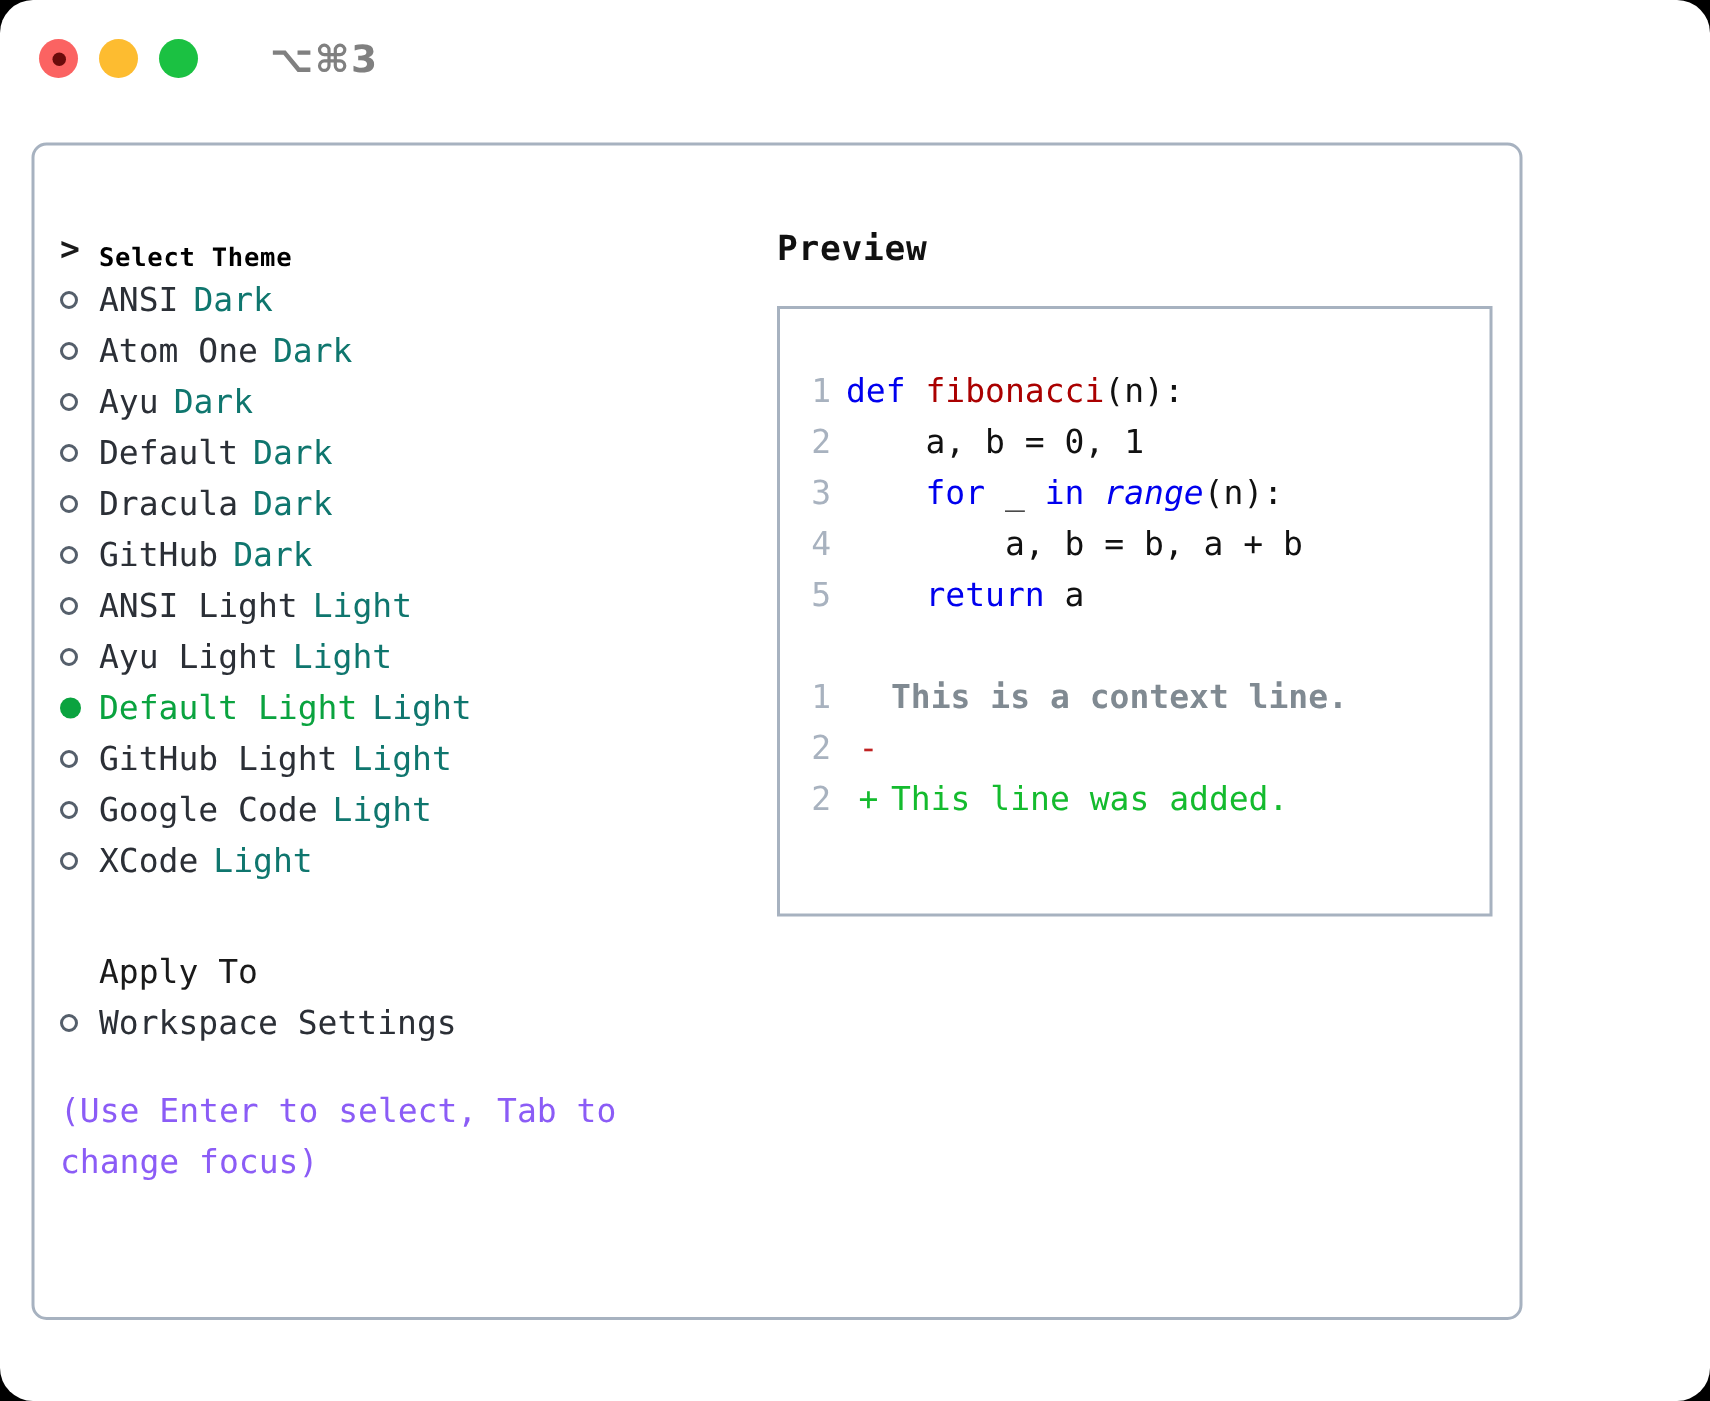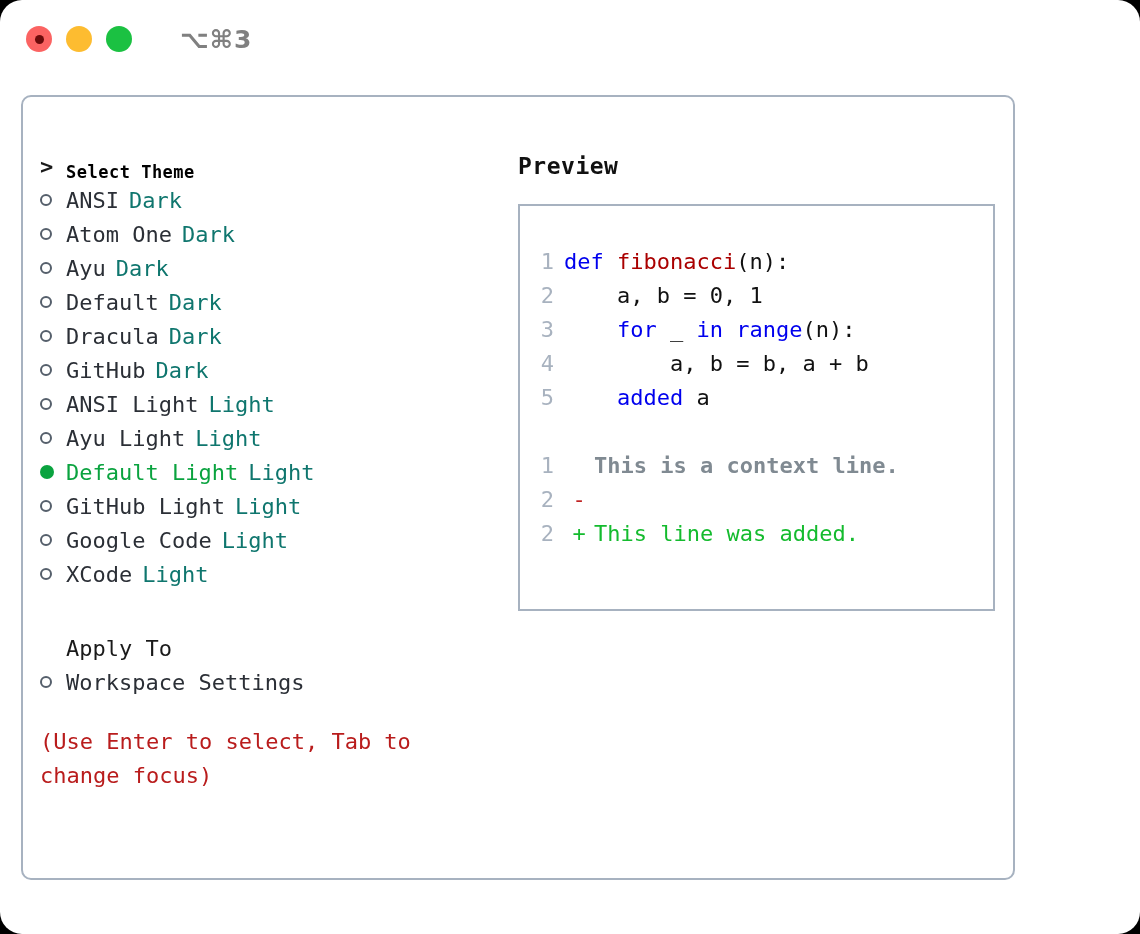--- a/index.html
+++ b/index.html
@@ -137,21 +137,21 @@
   }
   .sub-heading {
     color: #1a1a1a;
     font-size: 22px;
   }
 
   .spacer-lg { height: 40px; }
 
   .hint {
     margin-top: 26px;
-    color: #b91c1c;
+    color: #8b5cf6;
     font-size: 22px;
     line-height: 34px;
     width: 420px;
     font-family: "DejaVu Sans Mono", monospace;
   }
 
   
   .right-col {
     position: absolute;
     left: 495px;
@@ -190,21 +190,21 @@
     width: 44px;
     flex: 0 0 44px;
     text-align: right;
     color: #a8b2bf;
     padding-right: 10px;
     box-sizing: border-box;
   }
   .code-text { color: #111111; }
   .kw  { color: #0000ee; }
   .fn  { color: #aa0000; }
-  .bi  { color: #0000ee; }
+  .bi  { color: #0000ee; font-style: italic; }
 
   .gap-rows { height: 34px; }
 
   .diff-mark {
     width: 30px;
     flex: 0 0 30px;
     text-align: center;
   }
   .ctx { color: #808a92; font-weight: bold; }
   .del { color: #c02222; }
@@ -340,21 +340,21 @@
     </div>
 
     <div class="right-col">
       <div class="preview-title">Preview</div>
       <div class="preview-box">
         <div id="code-block">
             <div class="code-line"><span class="ln">1</span><span class="code-text"><span class="kw">def </span><span class="fn">fibonacci</span><span>(n):</span></span></div>
             <div class="code-line"><span class="ln">2</span><span class="code-text"><span>    a, b = 0, 1</span></span></div>
             <div class="code-line"><span class="ln">3</span><span class="code-text"><span>    </span><span class="kw">for</span><span> _ </span><span class="kw">in</span><span> </span><span class="bi">range</span><span>(n):</span></span></div>
             <div class="code-line"><span class="ln">4</span><span class="code-text"><span>        a, b = b, a + b</span></span></div>
-            <div class="code-line"><span class="ln">5</span><span class="code-text"><span>    </span><span class="kw">added</span><span> a</span></span></div>
+            <div class="code-line"><span class="ln">5</span><span class="code-text"><span>    </span><span class="kw">return</span><span> a</span></span></div>
           </div>
         <div class="gap-rows"></div>
         <div id="diff-block">
             <div class="code-line"><span class="ln">1</span><span class="diff-mark ctx"> </span><span class="ctx">This is a context line.</span></div>
             <div class="code-line"><span class="ln">2</span><span class="diff-mark del">-</span></div>
             <div class="code-line"><span class="ln">2</span><span class="diff-mark add">+</span><span class="add">This line was added.</span></div>
           </div>
       </div>
     </div>
 

